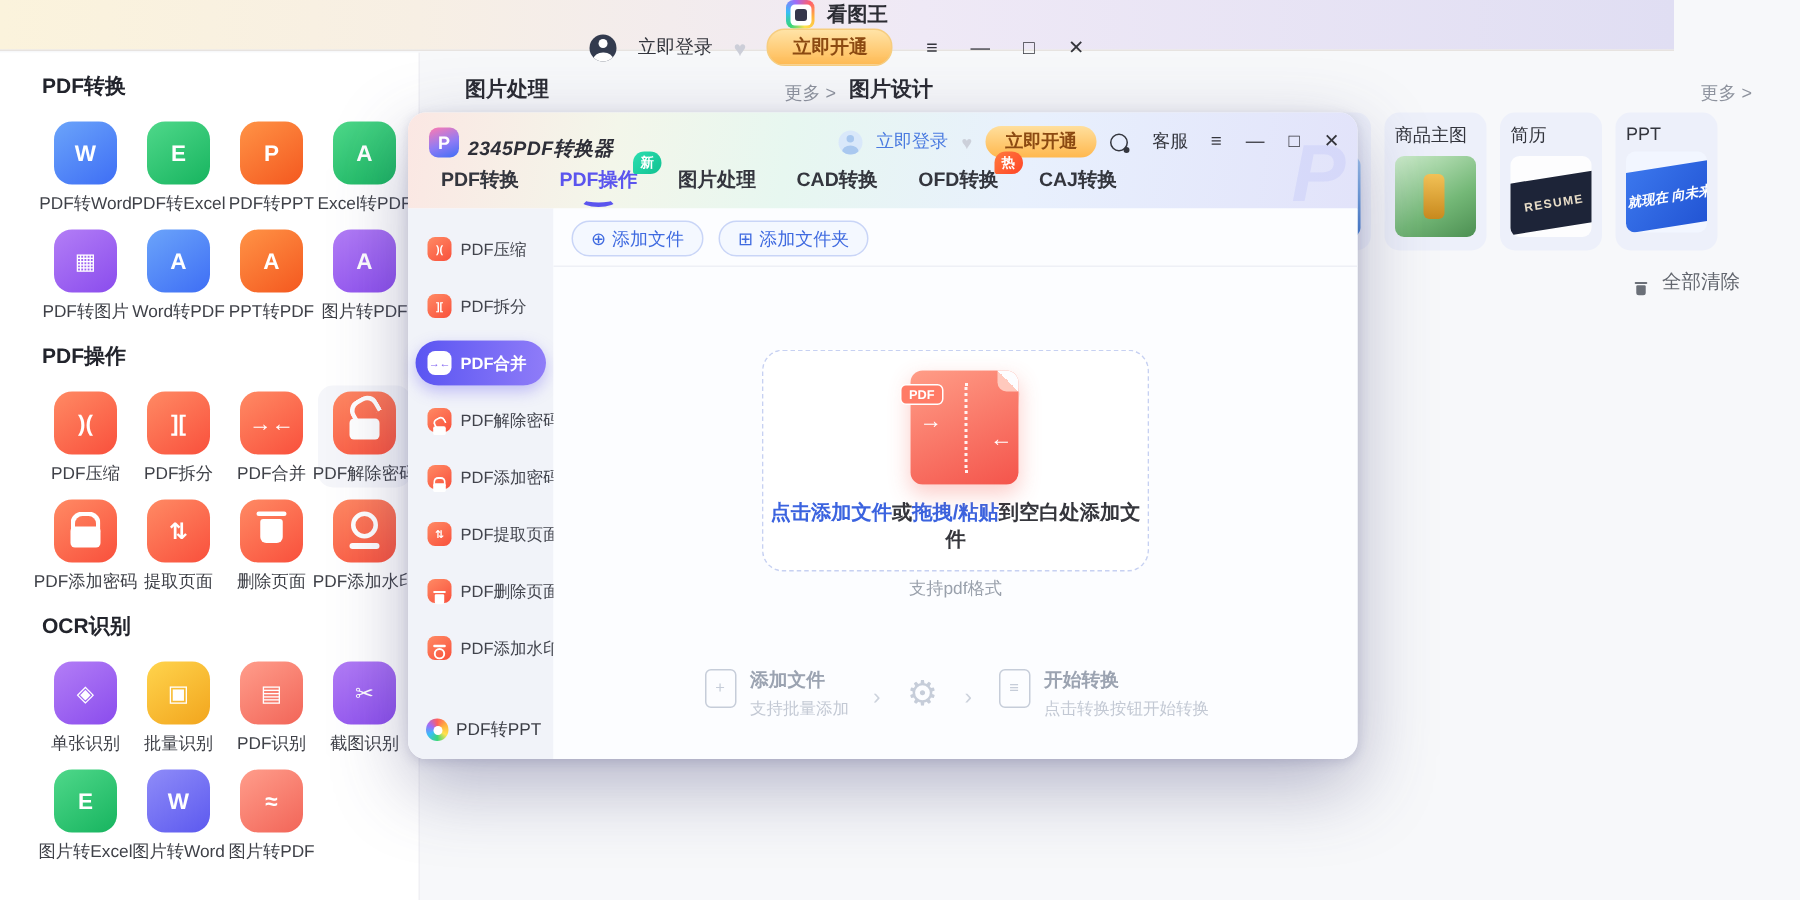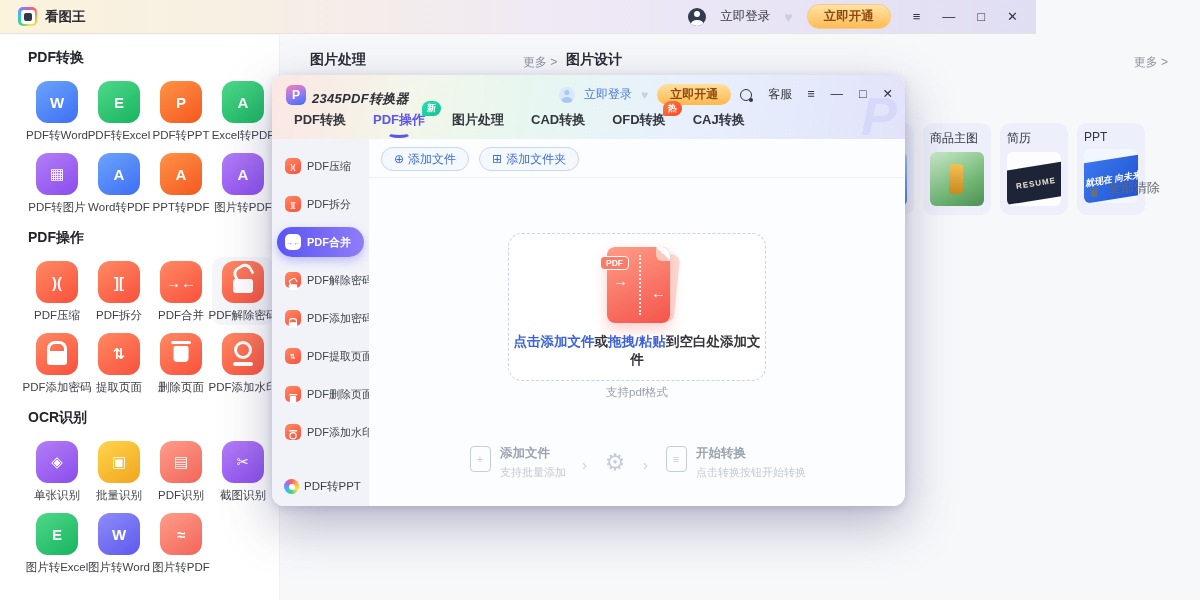--- a/index.html
+++ b/index.html
@@ -1,22 +1,22 @@
 <!DOCTYPE html>
 <html><head>
 <meta charset="utf-8">
 <style>
   * { margin:0; padding:0; box-sizing:border-box; }
   body { font-family:"Liberation Sans","DejaVu Sans",sans-serif; background:#e9e9ee; }
   .window { position:relative; width:1200px; height:600px; background:#f7f8fa; overflow:hidden; }
 
   
-  .titlebar { position:absolute; left:0; top:0; width:1036px; height:34px;
+  .titlebar { position:absolute; left:0; top:0; width:1116px; height:34px;
     background:linear-gradient(90deg,#fbf3dc 0%,#f7efe4 25%,#efe9f6 55%,#e0def3 100%);
-    border-bottom:1px solid #e7e3e0; display:flex; align-items:center; justify-content:space-between; padding:0 18px; z-index:5; }
+    border-bottom:1px solid #e7e3e0; display:flex; align-items:center; justify-content:space-between; padding:0 18px; z-index:5;flex-direction:column; }
   .tb-left { display:flex; align-items:center; gap:8px; }
   .app-logo { width:19px; height:19px; border-radius:5px; padding:2.5px;
     background:conic-gradient(from 40deg,#ff5f6d,#ffb13d,#ffe24d,#37d67a,#38bdf8,#a06bfa,#ff5f6d); }
   .app-logo-inner { display:block; width:100%; height:100%; background:#fff; border-radius:3px; position:relative; }
   .app-logo-inner::after { content:""; position:absolute; inset:3px; background:#35364a; border-radius:2px; }
   .app-title { font-size:13.5px; font-weight:bold; color:#2b2c33; }
   .tb-right { display:flex; align-items:center; gap:14px; }
   .avatar { position:relative; border-radius:50%; overflow:hidden; cursor:pointer; }
   .avatar-dark { width:18px; height:18px; background:#333b4e; }
   .avatar-light { width:16px; height:16px; background:#d9e8fa; }
@@ -58,21 +58,21 @@
   .trash-icon::before { content:""; position:absolute; left:50%; top:8px; transform:translateX(-50%); width:20px; height:3px; background:currentColor; border-radius:2px; }
   .trash-icon::after { content:""; position:absolute; left:50%; top:13px; transform:translateX(-50%); width:15px; height:16px; background:currentColor; border-radius:2px 2px 4px 4px; }
   .stamp-icon::before { content:""; position:absolute; left:50%; top:8px; transform:translateX(-50%); width:12px; height:12px; border:3.5px solid currentColor; border-radius:50%; }
   .stamp-icon::after { content:""; position:absolute; left:50%; bottom:9px; transform:translateX(-50%); width:20px; height:4px; background:currentColor; border-radius:2px; }
 
   
   .main-bg { position:absolute; left:280px; top:35px; right:0; bottom:0; }
   .bg-header { position:absolute; font-size:14px; font-weight:bold; color:#2a2b33; }
   .bg-more { position:absolute; font-size:12px; color:#8e939e; cursor:pointer; }
   .cards-row { position:absolute; left:566px; top:40px; display:flex; gap:9px; }
-  .design-card { width:68px; height:92px; background:#edf0fa; border-radius:10px; padding:7px 7px 0; cursor:pointer;margin-top:48px; }
+  .design-card { width:68px; height:92px; background:#edf0fa; border-radius:10px; padding:7px 7px 0; cursor:pointer; }
   .card-label { font-size:12px; color:#33353d; margin-bottom:5px; white-space:nowrap; }
   .card-art { width:54px; height:54px; border-radius:6px; margin:0 auto; position:relative; overflow:hidden; }
   .art-poster { background:linear-gradient(160deg,#cfe6ff,#7fb4f2 55%,#3f7fd9); }
   .art-poster::after { content:""; position:absolute; left:6px; top:8px; width:34px; height:42px; background:#f4f9ff; border-radius:4px; transform:rotate(-10deg); }
   .art-product { background:linear-gradient(150deg,#cdeccb,#74b877 60%,#4c8f52); }
   .art-product::after { content:""; position:absolute; left:19px; top:12px; width:14px; height:30px; background:linear-gradient(180deg,#f3c257,#c98a1e); border-radius:4px; }
   .art-resume { background:#fdfdfe; }
   .art-resume .card-art-text { position:absolute; left:-6px; top:14px; width:70px; height:34px; background:#1d2438; color:#e8ddc8;
     font-size:8px; font-weight:bold; letter-spacing:1px; display:flex; align-items:center; justify-content:center; transform:rotate(-9deg); border-radius:3px; }
   .art-ppt { background:#f2f6ff; }
@@ -129,21 +129,21 @@
   .dlg-main { position:absolute; left:97px; top:64px; right:0; bottom:0; background:#fcfdff; border-radius:0 0 12px 0; }
   .dlg-toolbar { position:absolute; left:12px; top:8px; display:flex; gap:10px; }
   .tb-btn { display:flex; align-items:center; gap:4px; height:24px; padding:0 12px; border:1px solid #c9d5f7; border-radius:13px;
     background:#f4f8ff; color:#3f6ae0; font-size:12px; cursor:pointer; }
   .tb-btn .btn-glyph { font-size:12px; }
   .dlg-divider { position:absolute; left:0; right:0; top:38px; height:1px; background:#eef0f6; }
 
   .dropzone { position:absolute; left:139px; top:94px; width:258px; height:148px; border:1.5px dashed #c7d1f2; border-radius:14px; background:#fff; cursor:pointer; }
   .pdf-art { position:relative; width:96px; height:82px; margin:13px auto 2px; }
   .pdf-back { position:absolute; right:8px; top:5px; width:56px; height:68px; background:#fbdcd6; border-radius:8px; transform:rotate(6deg); }
-  .pdf-front { position:absolute; left:18px; top:0; width:63px; height:76px; background:linear-gradient(155deg,#ff9d87,#f4544b);
+  .pdf-front { position:absolute; left:18px; top:0; width:72px; height:76px; background:linear-gradient(155deg,#ff9d87,#f4544b);
     border-radius:8px; box-shadow:0 6px 14px rgba(244,90,75,.3);text-align:right; }
   .pdf-front::before { content:""; position:absolute; top:0; right:0; width:14px; height:14px; border-radius:0 8px 0 6px;
     background:linear-gradient(225deg,#fdfdff 0 50%,#ffc9bd 50% 100%); }
   .pdf-tag { position:absolute; top:9px; left:-7px; background:#ff7b66; border:1.5px solid #fff; color:#fff; font-size:8.5px; font-weight:bold;
     padding:1px 5px; border-radius:4px; line-height:1.2; }
   .pdf-dots { position:absolute; left:50%; top:8px; bottom:8px; border-left:2px dotted rgba(255,255,255,.9); }
   .pdf-arrow-r { position:absolute; left:6px; top:25px; color:#fff; font-weight:900; font-size:15px; }
   .pdf-arrow-l { position:absolute; right:4px; top:37px; color:#fff; font-weight:900; font-size:15px; }
   .dz-line1 { text-align:center; font-size:13.5px; font-weight:bold; color:#35363c; margin-top:4px; }
   .dz-line1 .hl-blue { color:#3b63df;text-align:center; }

